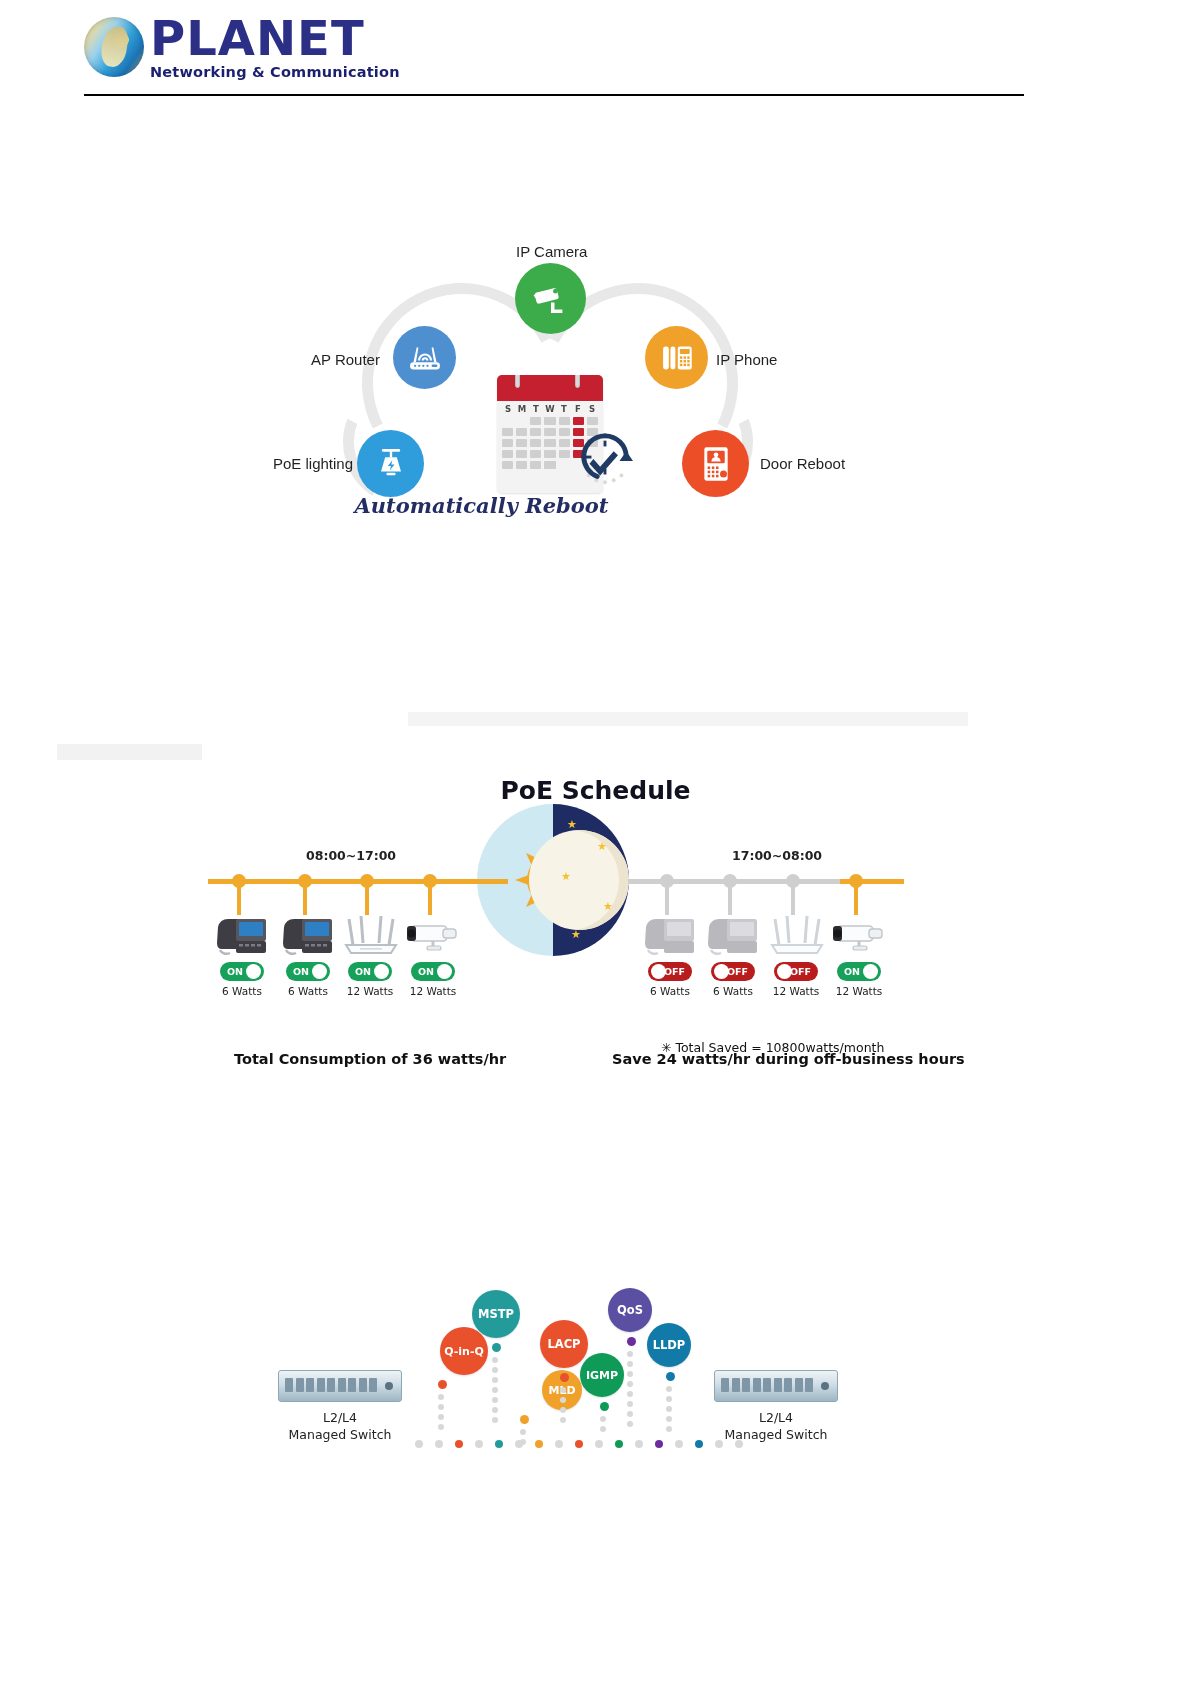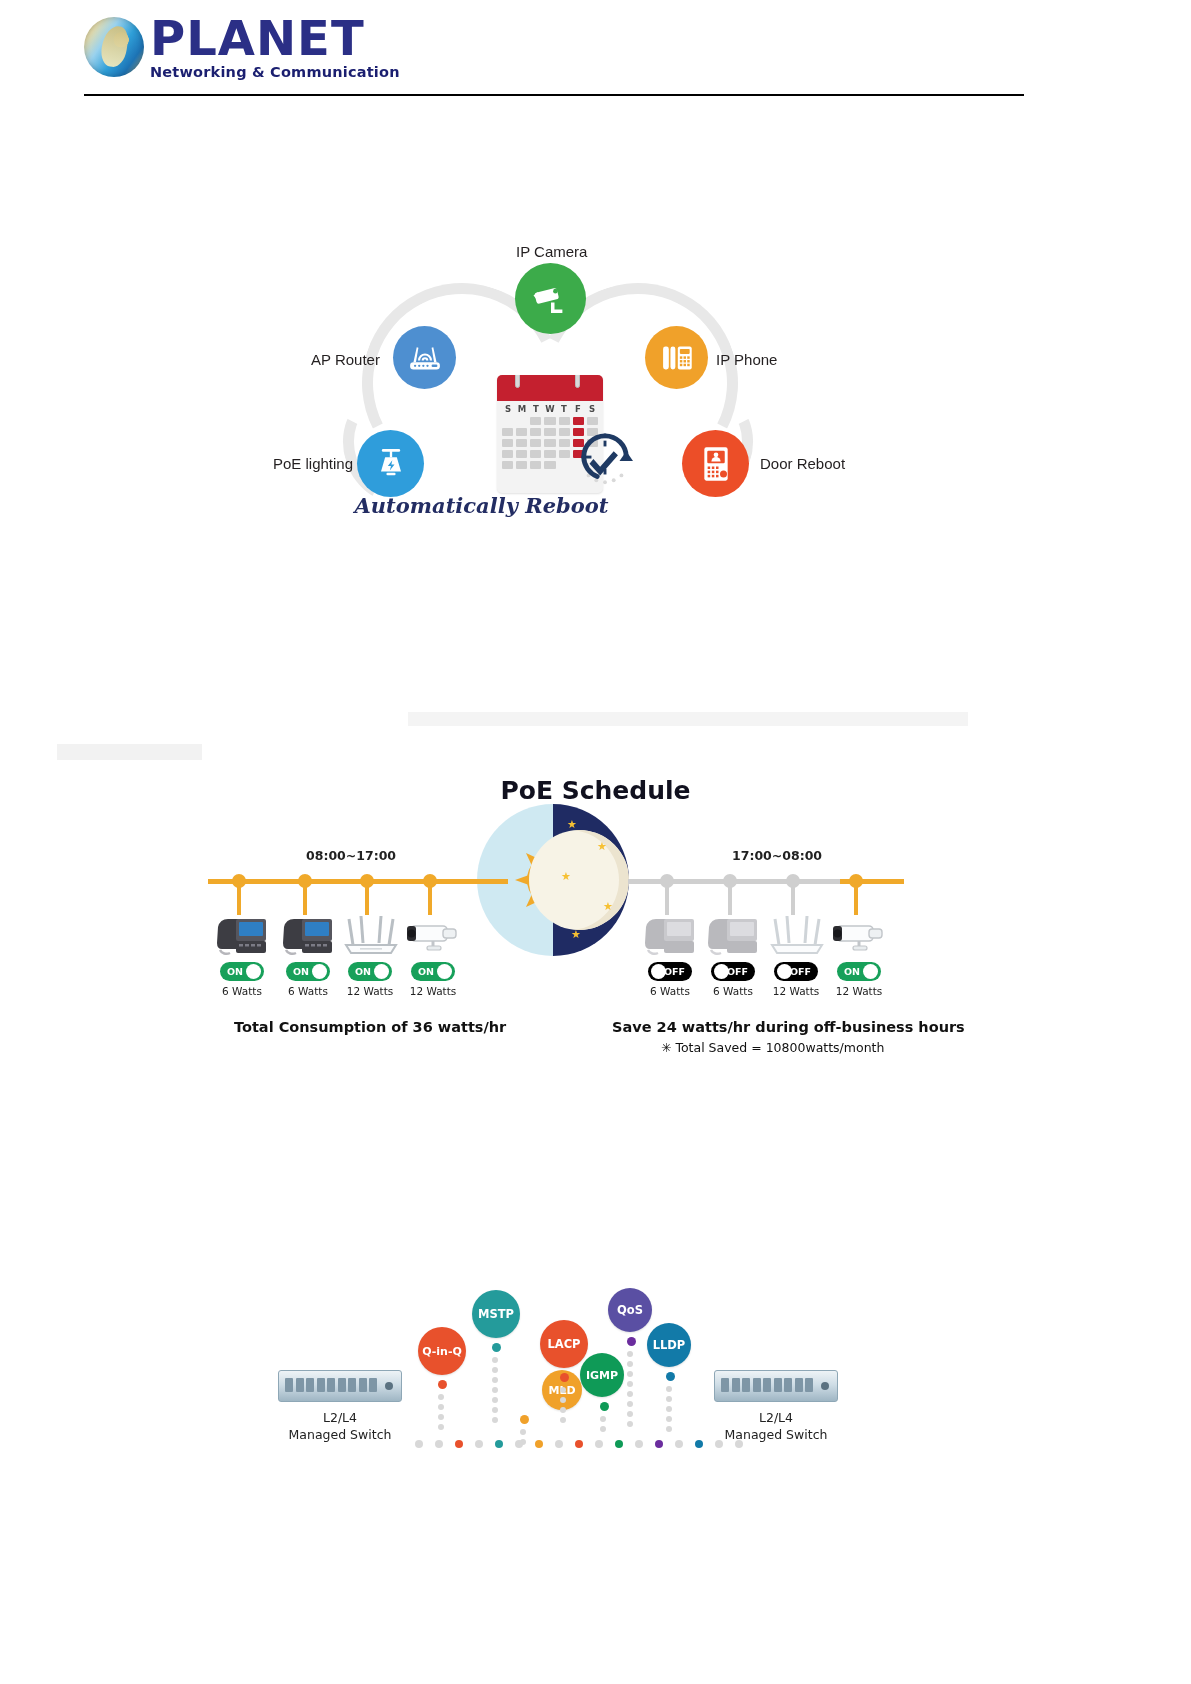--- a/index.html
+++ b/index.html
@@ -109,29 +109,29 @@
 
   .time-lbl{ position:absolute; font-size:12.5px; font-weight:bold; color:#222; font-family:"DejaVu Sans", sans-serif; }
 
   .dev{ position:absolute; width:62px; height:52px; }
   .toggle{
     position:absolute; width:44px; height:19px; border-radius:10px;
     display:flex; align-items:center; font-family:"DejaVu Sans", sans-serif;
     font-size:9.5px; font-weight:bold; color:#fff;
   }
   .toggle.on{ background:#17a05a; justify-content:flex-start; padding-left:7px; }
-  .toggle.off{ background:#000000; justify-content:flex-end; padding-right:7px; }
+  .toggle.off{ background:#b91c1c; justify-content:flex-end; padding-right:7px; }
   .toggle .knob{ position:absolute; top:2px; width:15px; height:15px; border-radius:50%; background:#fff; }
   .toggle.on .knob{ right:3px; }
   .toggle.off .knob{ left:3px; }
   .watt{ position:absolute; width:70px; text-align:center; font-size:10.5px; color:#222; font-family:"DejaVu Sans", sans-serif; }
 
   .cap-bold{
     position:absolute; font-family:"DejaVu Sans", sans-serif; font-weight:bold;
-    font-size:14.5px; color:#111; white-space:nowrap;
+    font-size:14.5px; color:#111; white-space:nowrap;margin-top:32px;
   }
   .cap-sub{
     position:absolute; font-family:"DejaVu Sans", sans-serif;
     font-size:12.5px; color:#111; white-space:nowrap;
   }
 
   
   .fig3{ position:absolute; left:0; top:1270px; width:1191px; height:260px; }
   .bubble{
     position:absolute; border-radius:50%;
@@ -552,21 +552,21 @@
       <i class="knob"></i>
   </div>
   <div class="watt" style="left:824px; top:285px;">12 Watts</div>
 
   <div class="cap-bold" style="left:612px; top:319px;">Save 24 watts/hr during off-business hours</div>
   <div class="cap-sub" style="left:661px; top:340px;">✳ Total Saved = 10800watts/month</div>
 </div>
 
 <div class="fig3">
 
-  <div class="bubble" style="left:418px; top:57px; width:48px; height:48px; background:#e8512c; font-size:11px;">
+  <div class="bubble" style="left:440px; top:57px; width:48px; height:48px; background:#e8512c; font-size:11px;">
     <span>Q-in-Q</span>
   </div>
   <div class="stem" style="left:438px; top:106px;">
     <i class="lead" style="background:#e8512c;"></i>
       <i></i>
       <i></i>
       <i></i>
       <i></i>
   </div>
 

